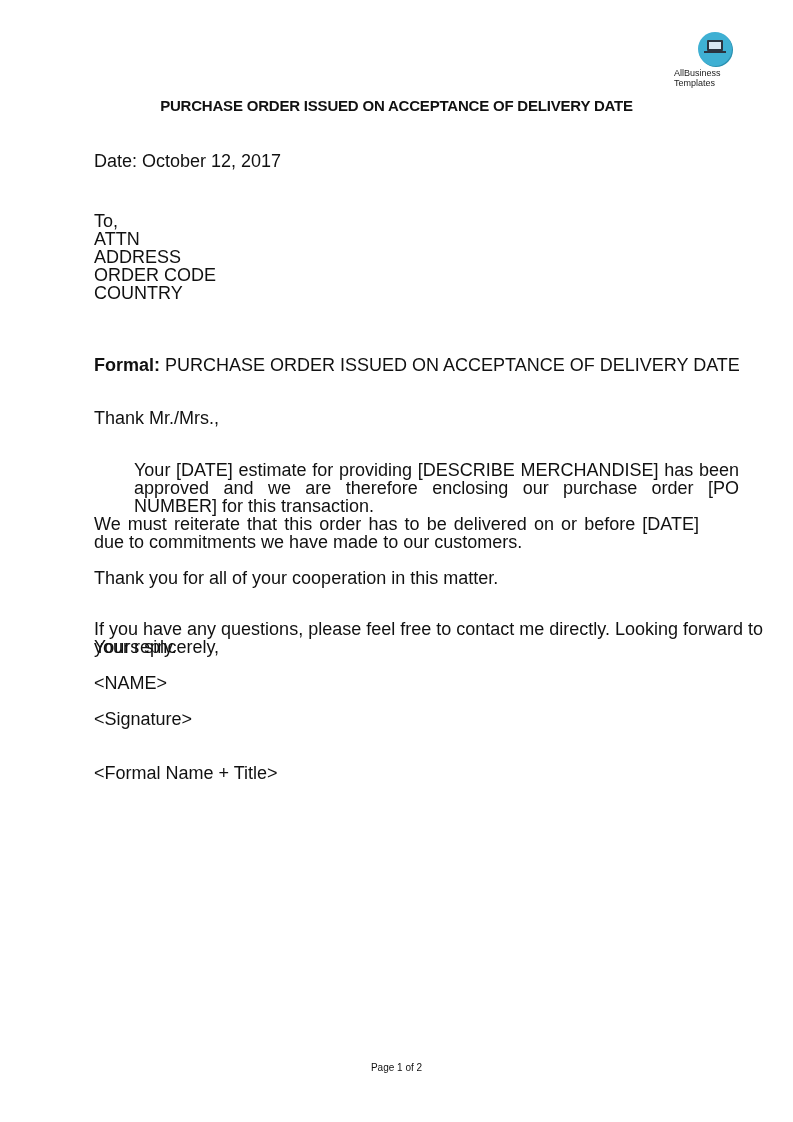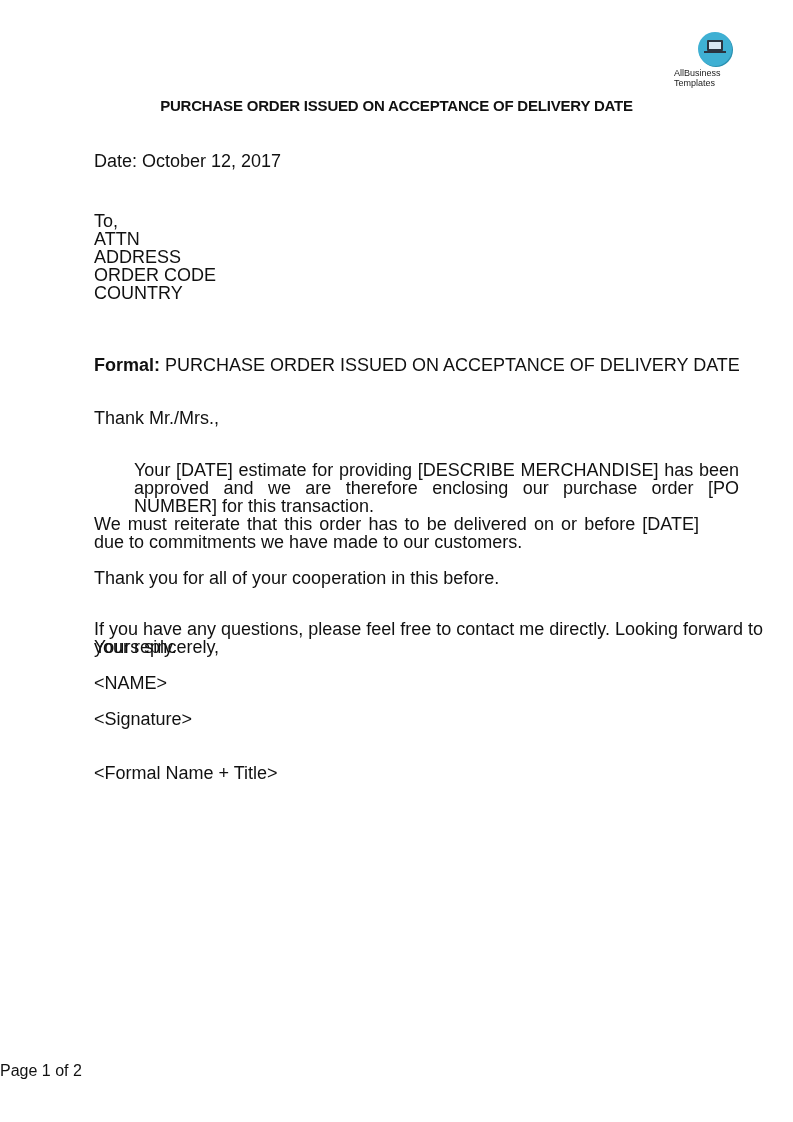--- a/index.html
+++ b/index.html
@@ -29,21 +29,21 @@
       margin-left: -10px; margin-right: -10px;
     }
     .title {
       position: absolute; left: 0; width: 793px; top: 97px; text-align: center;
       font-weight: bold; font-size: 15px; letter-spacing: -0.2px;
     }
     .text { position: absolute; left: 94px; font-size: 18px; line-height: 18px; }
     .justify { width: 605px; text-align: justify; }
     .bold { font-weight: bold; }
     .footer {
-      position: absolute; top: 1062px; left: 0; width: 793px; font-size: 16px;
+      position: absolute; top: 1062px; left: 0; width: 793px; text-align: center; font-size: 10px;
     }
   </style>
 </head>
 <body>
 
 <div class="logo">
   <div class="logo-circle">
     <div class="laptop-screen"></div>
     <div class="laptop-base"></div>
   </div>
@@ -69,21 +69,21 @@
   <span class="bold">Formal:</span>
   <span>PURCHASE ORDER ISSUED ON ACCEPTANCE OF DELIVERY DATE</span>
 </div>
 
 <div class="text" style="top:409px">Thank Mr./Mrs.,</div>
 
 <div class="text justify" style="top:461px; text-align-last:left;margin-left:40px;">Your [DATE] estimate for providing [DESCRIBE MERCHANDISE] has been approved and we are therefore enclosing our purchase order [PO NUMBER] for this transaction.</div>
 
 <div class="text justify" style="top:515px; text-align-last:left;">We must reiterate that this order has to be delivered on or before [DATE] due to commitments we have made to our customers.</div>
 
-<div class="text" style="top:569px">Thank you for all of your cooperation in this before.</div>
+<div class="text" style="top:569px">Thank you for all of your cooperation in this matter.</div>
 
 <div class="text" style="top:620px">If you have any questions, please feel free to contact me directly. Looking forward to your reply.</div>
 
 <div class="text" style="top:638px">Yours sincerely,</div>
 
 <div class="text" style="top:674px">&lt;NAME&gt;</div>
 
 <div class="text" style="top:710px">&lt;Signature&gt;</div>
 
 <div class="text" style="top:764px">&lt;Formal Name + Title&gt;</div>

